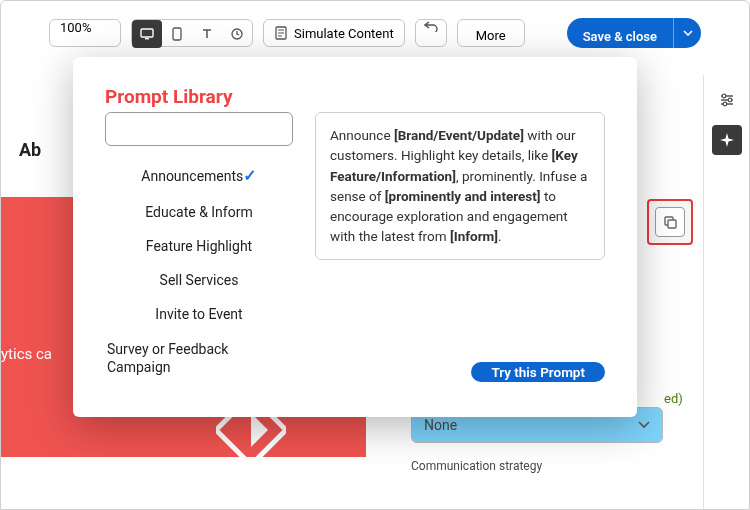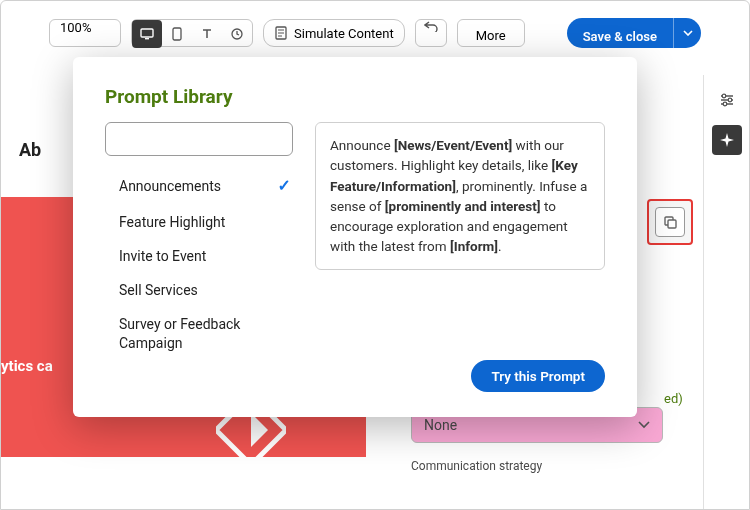--- a/index.html
+++ b/index.html
@@ -12,21 +12,21 @@
     height: 32px;
     padding: 0 48px;
     display: flex;
     align-items: center;
     gap: 10px;
   }
   .tb-group { display: inline-flex; border: 1px solid #c7c7c7; border-radius: 6px; height: 28px; background: #fff; }
   .tb-zoom { padding: 0 10px; font-size: 13px; min-width: 72px; }
   .tb-iconbtn { width: 30px; height: 28px; display:flex; align-items:center; justify-content:center; }
   .tb-iconbtn.dark { background:#3a3a3a; color:#fff; border-radius: 4px; }
-  .tb-sim { padding: 0 10px; font-size: 13px; display:flex; align-items:center; gap:6px;border-radius:11px; }
+  .tb-sim { padding: 0 10px; font-size: 13px; display:flex; align-items:center; gap:6px; }
   .tb-more { padding: 8px 18px; font-size: 13px; }
   .tb-spacer { flex: 1; }
   .save-close-wrap { display: flex; }
   .save-close {
     background: #0d66d0; color: #fff; border: none;
     border-radius: 16px 0 0 16px; height: 30px; padding: 11px 16px;
     font-size: 13px; font-weight: 600; cursor: pointer;
   }
   .save-close-dd {
     background: #0d66d0; color:#fff; border:none; border-left: 1px solid rgba(255,255,255,0.4);
@@ -46,32 +46,32 @@
   
   .bg-left {
     position: absolute; top: 88px; left: 0; width: 365px; height: 440px;
   }
   .bg-heading { font-size: 18px; font-weight: 700; margin: 50px 0 0 18px; color:#222; }
   .bg-red {
     position: absolute; left: 0; top: 196px; width: 365px; height: 260px;
     background: #ef5350; color:#fff;
     display:flex; align-items:center; padding-left: 0;
   }
-  .bg-red-text { position:absolute; left:0; top:160px; font-size:15px; font-weight:700; }
+  .bg-red-text { position:absolute; left:0; top:148px; font-size:15px; font-weight:400; }
   .bg-red-icon { position:absolute; right:80px; top:198px; }
 
   .bg-right {
     position: absolute; top: 320px; left: 410px; width: 280px;
     color:#4b4b4b; font-size:13px;
   }
   .bg-row { margin-top: 60px; }
   .bg-label { font-size: 12px; color:#4b4b4b; margin-bottom: 12px; display:block; }
   .bg-select {
     width: 252px; height: 36px; border:1px solid #b8b8b8; border-radius:6px;
-    background:#f9a8d4; padding:0 12px; font-size:14px;
+    background:#7dd3fc; padding:0 12px; font-size:14px;
     display:flex; align-items:center; justify-content:space-between; cursor:pointer;
   }
   .bg-row2 { margin-top: 16px; }
   .bg-suffix { position:absolute; left:253px; top:70px; font-size:13px; color:#4d7c0f; }
 
   
   .copy-card {
     position:absolute; right:56px; top:198px; width:46px; height:46px;
     border:2px solid #e53935; background:#f6f6f6; border-radius:4px;
     display:flex; align-items:center; justify-content:center;
@@ -81,47 +81,46 @@
     display:flex; align-items:center; justify-content:center;
   }
 
   
   .modal {
     position:absolute; left:72px; top:56px; width:564px; height:360px;
     background:#fff; border-radius:6px;
     box-shadow: 0 10px 40px rgba(0,0,0,0.28);
     padding: 28px 32px 24px 32px;
   }
-  .modal-title { font-size: 19px; font-weight: 700; margin-bottom: 14px; color:#4d7c0f; }
+  .modal-title { font-size: 19px; font-weight: 700; margin-bottom: 4px; color:#ef4444; }
   .modal-body { display:flex; gap:22px; height: 270px; }
   .modal-left { width: 188px; display:flex; flex-direction:column; }
   .search-wrap {
     border:1px solid #9a9a9a; border-radius:6px; height:34px;
     display:flex; align-items:center; padding:0 8px; gap:6px;
   }
   .search-input { border:none; outline:none; flex:1; font-size:13px; }
   .prompt-list { margin-top:12px; overflow:hidden; flex:1; }
   .prompt-item {
     font-size: 14px; color:#222; padding:8px 2px;
-    display:flex; align-items:center; justify-content:space-between; cursor:pointer;
+    display:flex; align-items:center; justify-content:center; cursor:pointer;
     line-height:1.3;
-    margin-left:12px;
   }
   .prompt-item.selected { font-weight:400; }
   .check { color:#1473e6; font-weight:700; font-size:16px; }
 
   .modal-right { flex:1; display:flex; flex-direction:column; }
   .preview-box {
     border:1px solid #cfcfcf; border-radius:6px; padding:12px 14px;
     font-size:13.5px; line-height:1.5; color:#333;
   }
   .try-btn {
     margin-top:auto; align-self:flex-end;
     background:#0d66d0; color:#fff; border:none; border-radius:16px;
-    height:32px; padding:0 20px; font-size:13.5px; font-weight:600; cursor:pointer;
+    height:20px; padding:0 20px; font-size:13.5px; font-weight:600; cursor:pointer;
   }
 
   svg { display:block; }
 </style>
 </head>
 <body>
 
 <div class="top-toolbar">
   <div class="tb-group tb-zoom">
     <span>100%</span>
@@ -238,33 +237,36 @@
           <path d="M11 11 L15 15" stroke="#555" stroke-width="1.6"></path>
         </svg>
         <input class="search-input" placeholder="" style="">
       </div>
       <div class="prompt-list" id="prompt-list">
           <div class="prompt-item selected">
             <span>Announcements</span>
             <span class="check">✓</span>
           </div>
           <div class="prompt-item">
+            <span>Educate &amp; Inform</span>
+          </div>
+          <div class="prompt-item">
             <span>Feature Highlight</span>
           </div>
           <div class="prompt-item">
+            <span>Sell Services</span>
+          </div>
+          <div class="prompt-item">
             <span>Invite to Event</span>
-          </div>
-          <div class="prompt-item">
-            <span>Sell Services</span>
           </div>
           <div class="prompt-item">
             <span>Survey or Feedback Campaign</span>
           </div>
         </div>
     </div>
     <div class="modal-right">
       <div class="preview-box">
-        <span>Announce </span><b>[News/Event/Event]</b><span> with our customers. Highlight key details, like </span><b>[Key Feature/Information]</b><span>, prominently. Infuse a sense of </span><b>[prominently and interest]</b><span> to encourage exploration and engagement with the latest from </span><b>[Inform]</b><span>.</span>
+        <span>Announce </span><b>[Brand/Event/Update]</b><span> with our customers. Highlight key details, like </span><b>[Key Feature/Information]</b><span>, prominently. Infuse a sense of </span><b>[prominently and interest]</b><span> to encourage exploration and engagement with the latest from </span><b>[Inform]</b><span>.</span>
       </div>
       <button class="try-btn">Try this Prompt</button>
     </div>
   </div>
 </div>
 
 </body></html>

